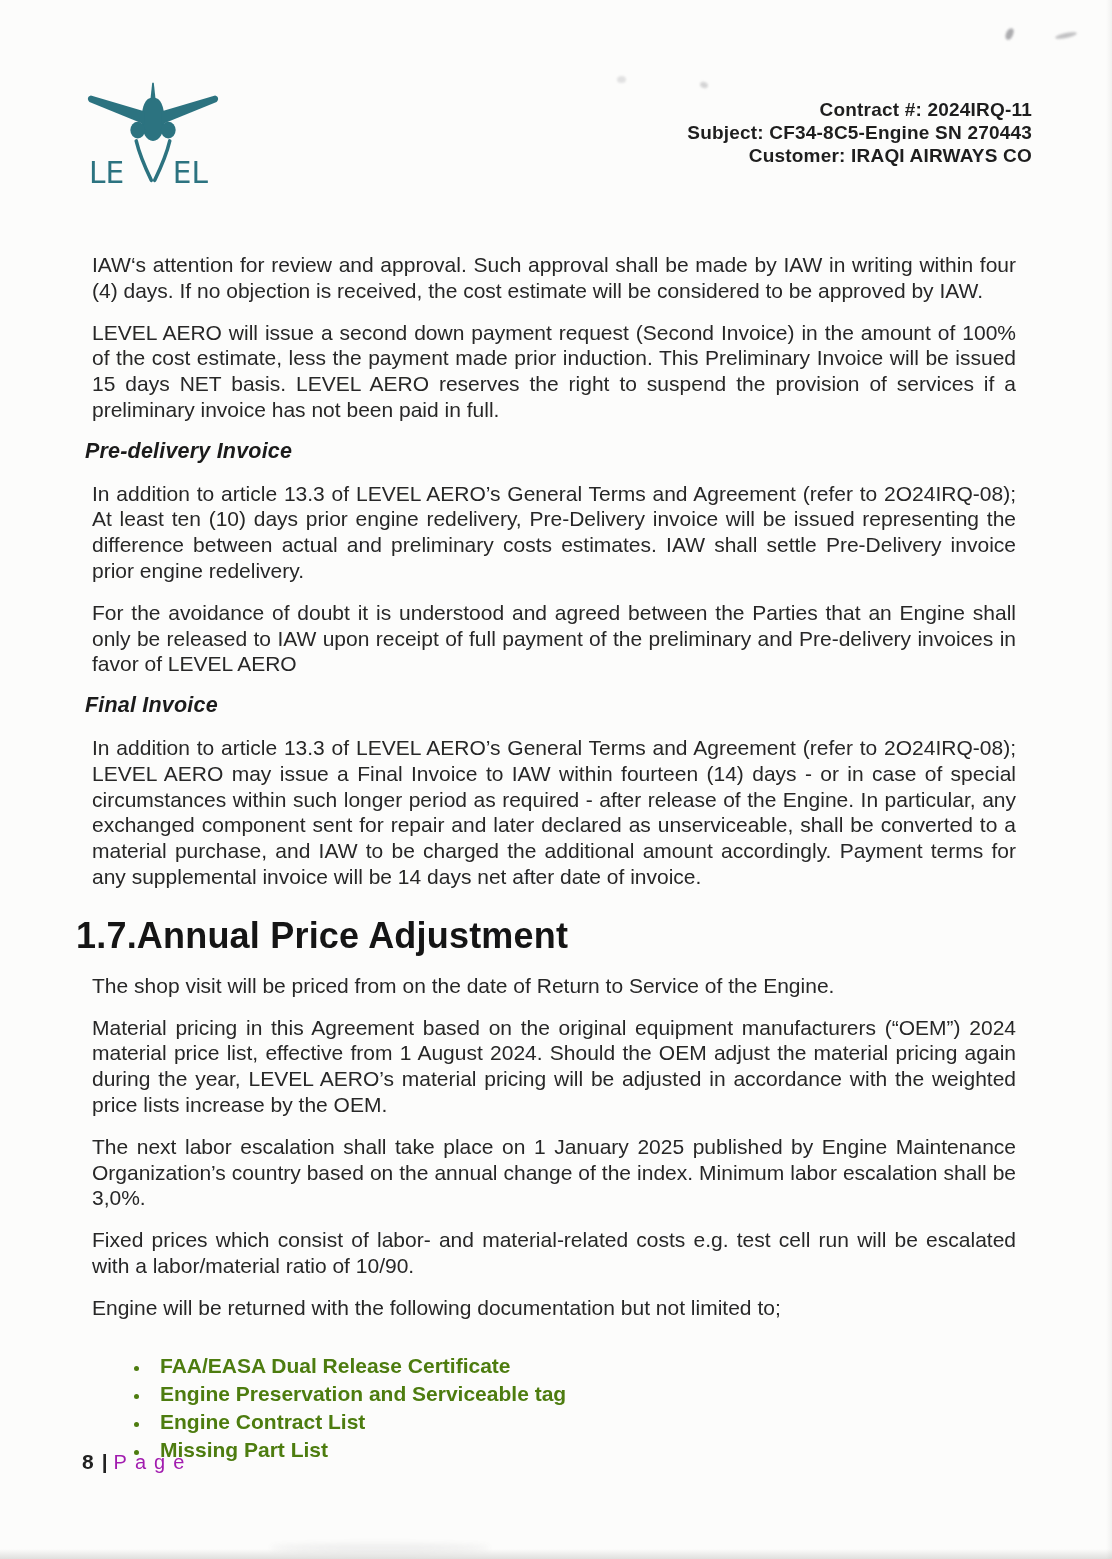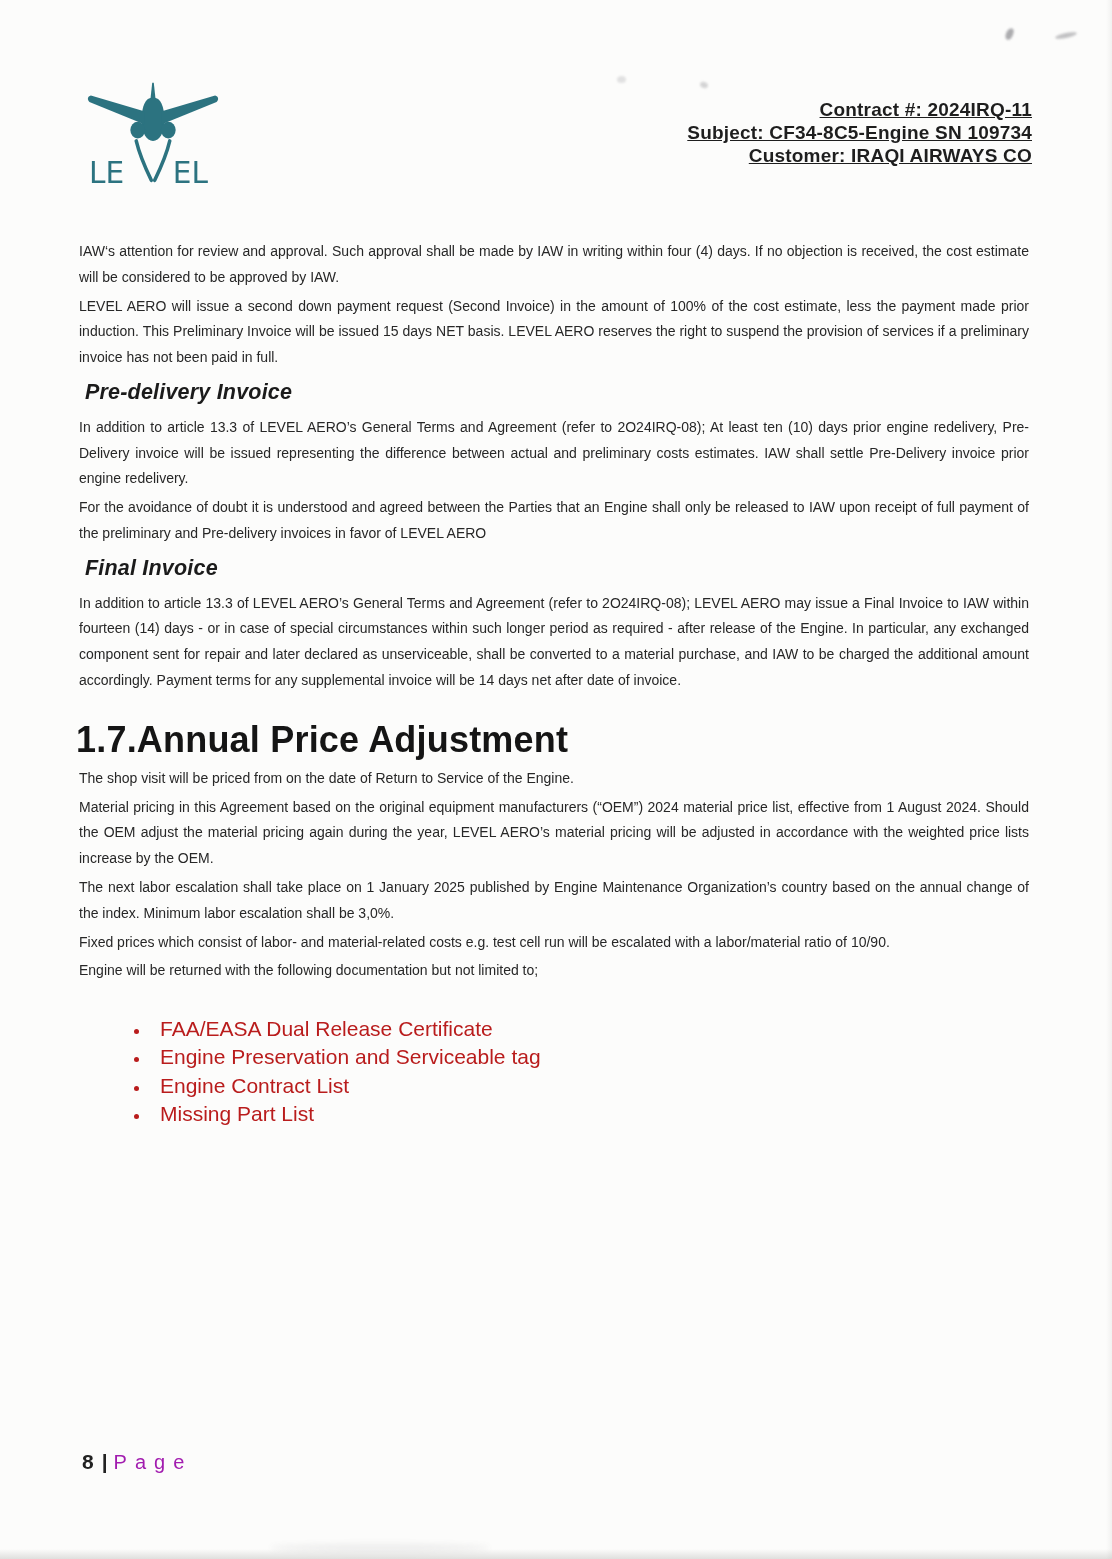--- a/index.html
+++ b/index.html
@@ -19,42 +19,42 @@
   .smudge.b{left:1055px;top:33px;width:22px;height:5px;border-radius:50%;opacity:.4;transform:rotate(-12deg);}
   .smudge.c{left:617px;top:76px;width:9px;height:7px;border-radius:50%;opacity:.18;}
   .smudge.d{left:700px;top:82px;width:8px;height:6px;border-radius:50%;opacity:.28;transform:rotate(20deg);}
   .smudge.e{left:270px;top:1544px;width:220px;height:8px;border-radius:50%;opacity:.10;filter:blur(3px);}
 
   .logo{position:absolute;left:84px;top:80px;width:138px;height:110px;}
   .contract-block{
     position:absolute;top:98px;right:80px;text-align:right;
     font-weight:bold;font-size:19px;line-height:23px;color:#1e1e1e;
     letter-spacing:.2px;
-    text-decoration:underline;
   }
 
   .main{position:absolute;left:76px;top:236px;width:956px;}
   .para{
-    font-size:14px;line-height:25.8px;text-align:justify;margin:3px;
+    font-size:21px;line-height:25.8px;text-align:justify;margin:16px;
     color:#272727;
   }
   .subhead{
     font-size:21.5px;line-height:25.8px;font-weight:bold;font-style:italic;
     margin:9px;color:#1b1b1b;letter-spacing:.2px;
   }
   .section-head{
     font-size:36px;font-weight:bold;color:#151515;margin:0;letter-spacing:.2px;
   }
   .head-17{margin-top:25px;margin-bottom:5px;}
   .head-18{margin-top:40px;margin-bottom:32px;}
   .doc-intro{margin-bottom:32px;text-align:left;}
   ul.doc-list{margin:0;padding-left:74px;}
   ul.doc-list li{
-    font-size:21px;line-height:25.8px;margin-bottom:2.5px;color:#b91c1c;
+    font-size:21px;line-height:25.8px;margin-bottom:2.5px;color:#4d7c0f;
     padding-left:10px;
+    font-weight:bold;
   }
   ul.doc-list li::marker{font-size:16px;}
 
   .footer{position:absolute;left:82px;top:1450px;font-size:21px;color:#222;}
   .footer .num{font-weight:bold;}
   .footer .sep{font-weight:bold;margin:0 6px 0 8px;}
   .footer .word{letter-spacing:8px;font-size:20px;}
 </style>
 </head>
 <body>
@@ -85,21 +85,21 @@
 
     <path d="M53,61 C56.5,76 62.5,89 68.3,101" fill="none" stroke="#2c7380" stroke-width="3.6" stroke-linecap="round"></path>
     <path d="M87,61 C83.5,76 77.5,89 71.7,101" fill="none" stroke="#2c7380" stroke-width="3.6" stroke-linecap="round"></path>
     <text x="5" y="104" font-family="DejaVu Sans, sans-serif" font-size="30" fill="#2c7380">LE</text>
     <text x="90" y="104" font-family="DejaVu Sans, sans-serif" font-size="30" fill="#2c7380">EL</text>
   </svg>
 </div>
 
 <div class="contract-block">
   <div>Contract #: 2024IRQ-11</div>
-  <div>Subject: CF34-8C5-Engine SN 109734</div>
+  <div>Subject: CF34-8C5-Engine SN 270443</div>
   <div>Customer: IRAQI AIRWAYS CO</div>
 </div>
 
 <div class="main">
   <p class="para">IAW‘s attention for review and approval. Such approval shall be made by IAW in writing within four (4) days. If no objection is received, the cost estimate will be considered to be approved by IAW.</p>
   <p class="para">LEVEL AERO will issue a second down payment request (Second Invoice) in the amount of 100% of the cost estimate, less the payment made prior induction. This Preliminary Invoice will be issued 15 days NET basis. LEVEL AERO reserves the right to suspend the provision of services if a preliminary invoice has not been paid in full.</p>
 
   <h3 class="subhead">Pre-delivery Invoice</h3>
   <p class="para">In addition to article 13.3 of LEVEL AERO’s General Terms and Agreement (refer to 2O24IRQ-08); At least ten (10) days prior engine redelivery, Pre-Delivery invoice will be issued representing the difference between actual and preliminary costs estimates. IAW shall settle Pre-Delivery invoice prior engine redelivery.</p>
   <p class="para">For the avoidance of doubt it is understood and agreed between the Parties that an Engine shall only be released to IAW upon receipt of full payment of the preliminary and Pre-delivery invoices in favor of LEVEL AERO</p>

